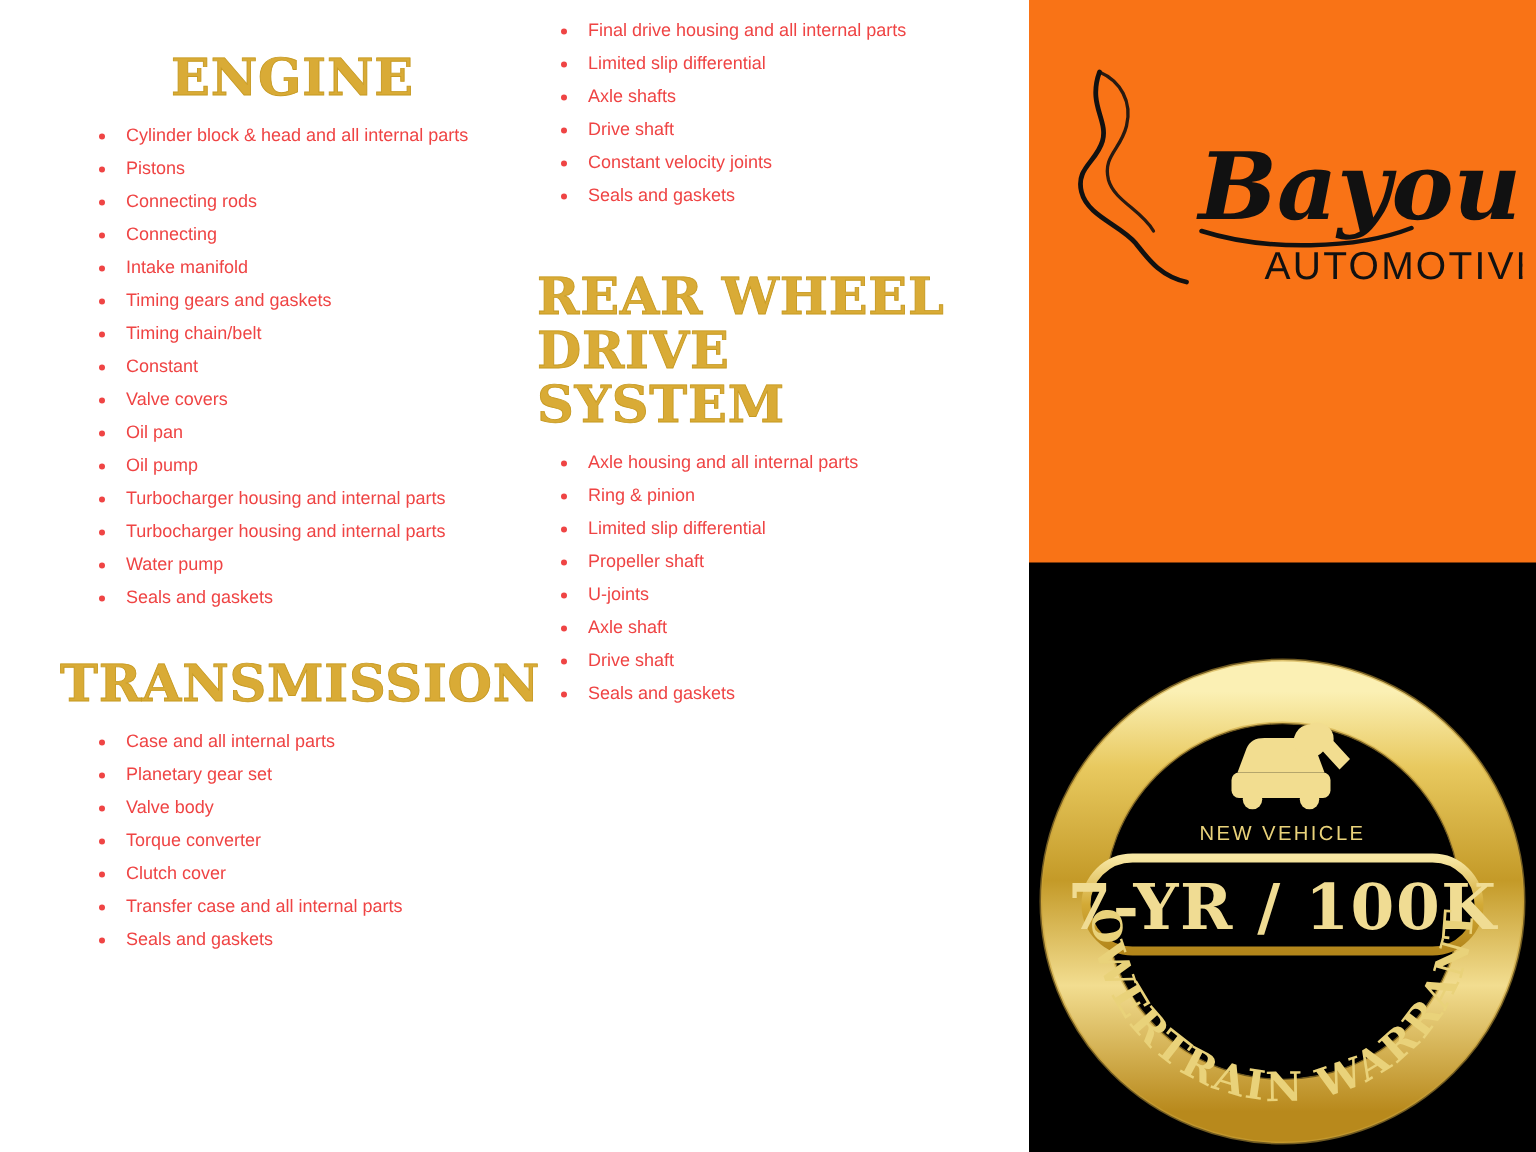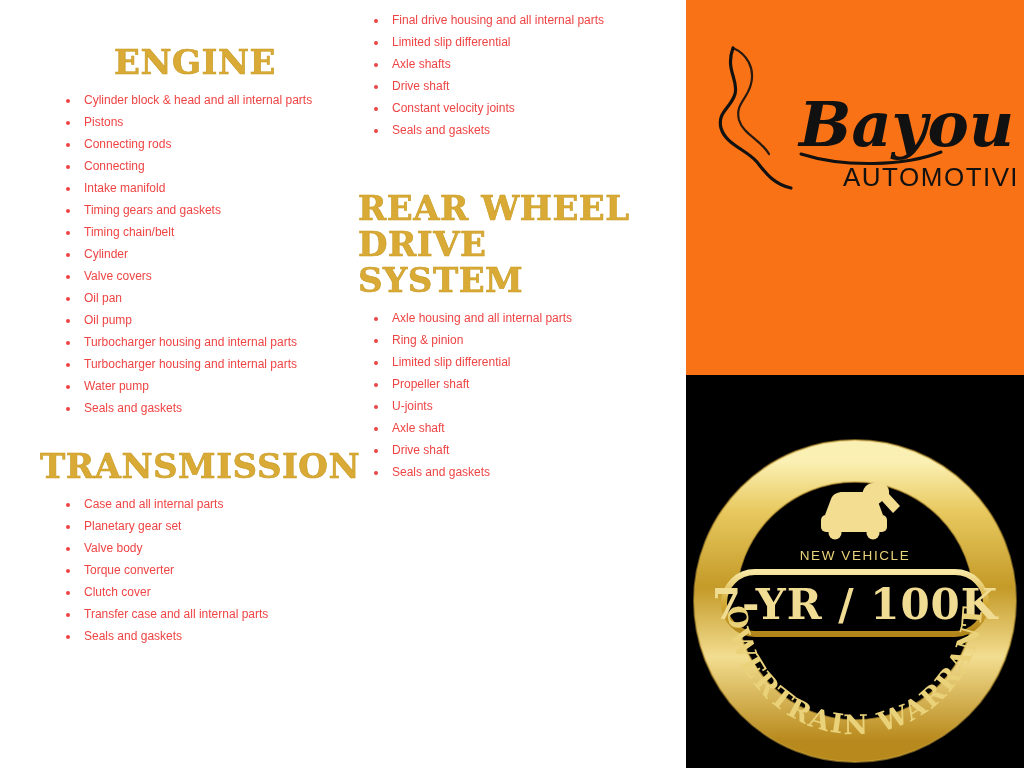--- a/index.html
+++ b/index.html
@@ -49,31 +49,31 @@
     font-weight: bold;
     color: #d9ab36;
     letter-spacing: 0.5px;
     font-size: 34px;
     line-height: 1.06;
     text-align: center;
     margin: 0;
     -webkit-text-stroke: 0.6px #c79a22;
   }
   .title-engine {
-    margin-top: 44px;
+    margin-top: 34px;
   }
   .title-transmission {
     margin-top: 28px;
   }
   .title-front {
     margin-top: 34px;
     text-align: left;
   }
   .title-rear {
-    margin-top: 48px;
+    margin-top: 38px;
     text-align: left;
   }
 
   ul.items {
     margin: 10px 0 0 0;
     padding-left: 40px;
     list-style: disc;
   }
   ul.items li {
     font-size: 12px;
@@ -151,21 +151,21 @@
     <div class="col col-left">
       <h2 class="section-title title-engine">ENGINE</h2>
       <ul class="items">
         <li>Cylinder block &amp; head and all internal parts</li>
         <li>Pistons</li>
         <li>Connecting rods</li>
         <li>Connecting</li>
         <li>Intake manifold</li>
         <li>Timing gears and gaskets</li>
         <li>Timing chain/belt</li>
-        <li>Cylinder</li>
+        <li>Constant</li>
         <li>Valve covers</li>
         <li>Oil pan</li>
         <li>Oil pump</li>
         <li>Turbocharger housing and internal parts</li>
         <li>Turbocharger housing and internal parts</li>
         <li>Water pump</li>
         <li>Seals and gaskets</li>
       </ul>
 
       <h2 class="section-title title-transmission">TRANSMISSION</h2>

